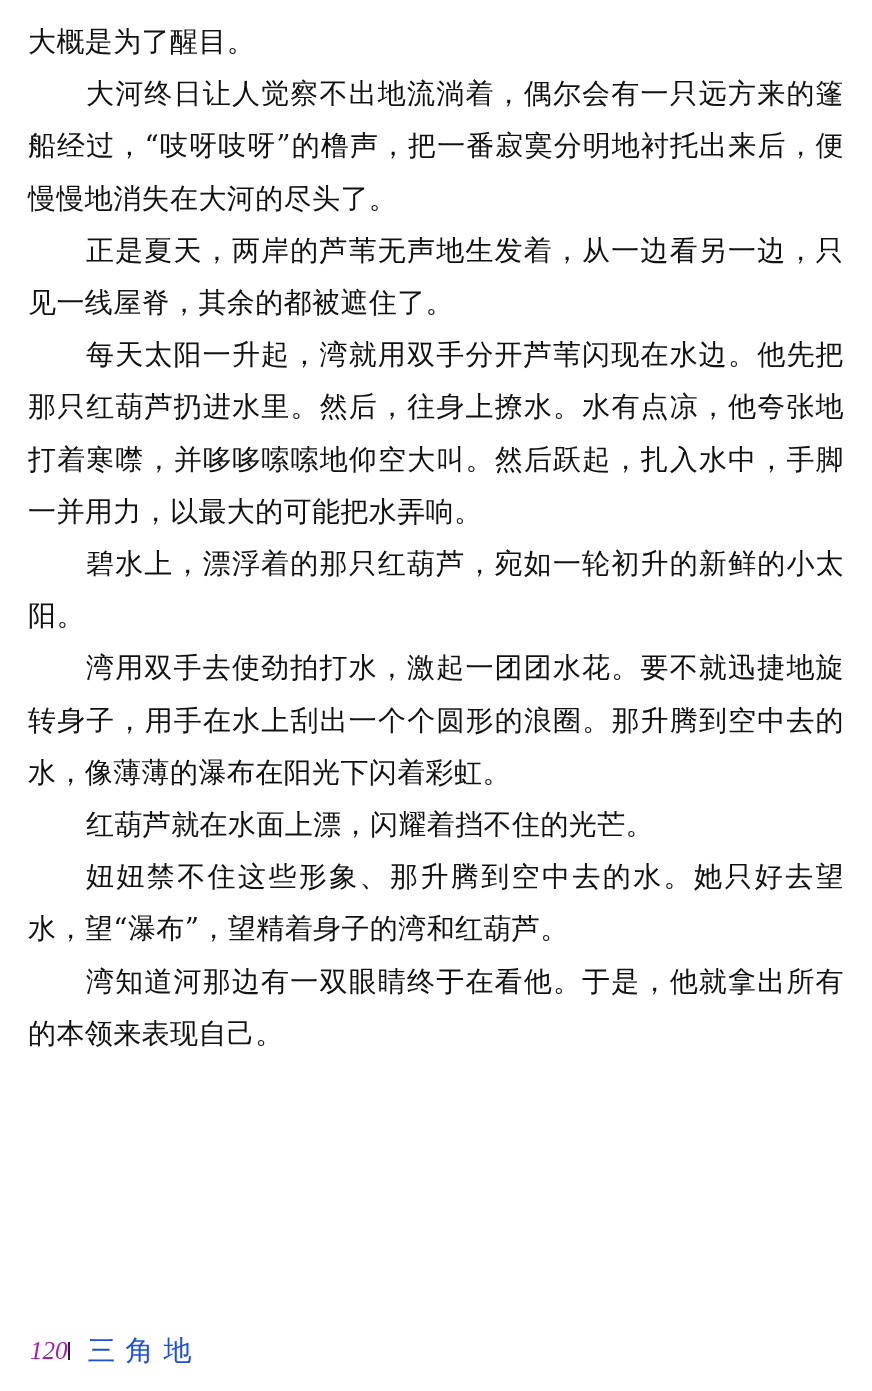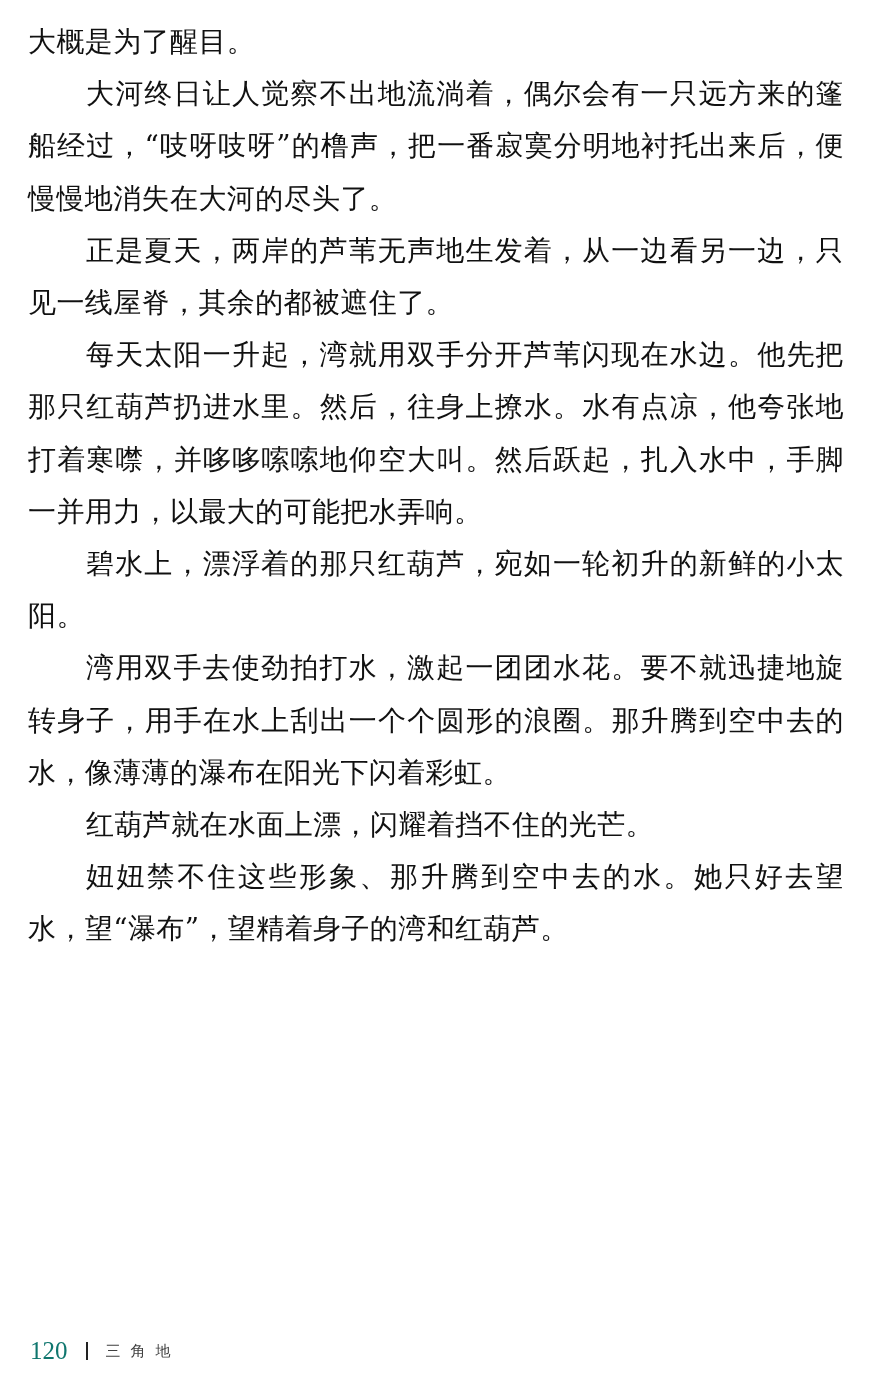--- a/index.html
+++ b/index.html
@@ -36,49 +36,50 @@
     .footer {
       position: absolute;
       left: 30px;
       top: 1333px;
       display: flex;
       align-items: center;
       height: 36px;
     }
     .page-number {
       font-family: "Liberation Serif", "DejaVu Serif", serif;
+      font-style: italic;
       font-size: 25px;
-      color: #0f766e;
-      margin-right: 18px;
+      color: #a21caf;
     }
     .footer-sep {
       display: inline-block;
       width: 2px;
       height: 18px;
       background: #222;
       margin-right: 18px;
     }
     .book-title {
       font-family: Liberation Mono, monospace;
-      font-size: 15px;
+      font-size: 28px;
       letter-spacing: 10px;
-      color: #404040;
+      color: #1d4ed8;
     }
   </style>
 </head>
 <body>
 
 <main class="page-body">
   <p class="para">大概是为了醒目。</p>
   <p class="para indent">大河终日让人觉察不出地流淌着，偶尔会有一只远方来的篷船经过，“吱呀吱呀”的橹声，把一番寂寞分明地衬托出来后，便慢慢地消失在大河的尽头了。</p>
   <p class="para indent">正是夏天，两岸的芦苇无声地生发着，从一边看另一边，只见一线屋脊，其余的都被遮住了。</p>
   <p class="para indent">每天太阳一升起，湾就用双手分开芦苇闪现在水边。他先把那只红葫芦扔进水里。然后，往身上撩水。水有点凉，他夸张地打着寒噤，并哆哆嗦嗦地仰空大叫。然后跃起，扎入水中，手脚一并用力，以最大的可能把水弄响。</p>
   <p class="para indent">碧水上，漂浮着的那只红葫芦，宛如一轮初升的新鲜的小太阳。</p>
   <p class="para indent">湾用双手去使劲拍打水，激起一团团水花。要不就迅捷地旋转身子，用手在水上刮出一个个圆形的浪圈。那升腾到空中去的水，像薄薄的瀑布在阳光下闪着彩虹。</p>
   <p class="para indent">红葫芦就在水面上漂，闪耀着挡不住的光芒。</p>
   <p class="para indent">妞妞禁不住这些形象、那升腾到空中去的水。她只好去望水，望“瀑布”，望精着身子的湾和红葫芦。</p>
+  <p class="para indent">湾知道河那边有一双眼睛终于在看他。于是，他就拿出所有的本领来表现自己。</p>
 </main>
 
 <footer class="footer">
   <span class="page-number">120</span>
   <span class="footer-sep"></span>
   <span class="book-title">三角地</span>
 </footer>
 
 </body></html>

